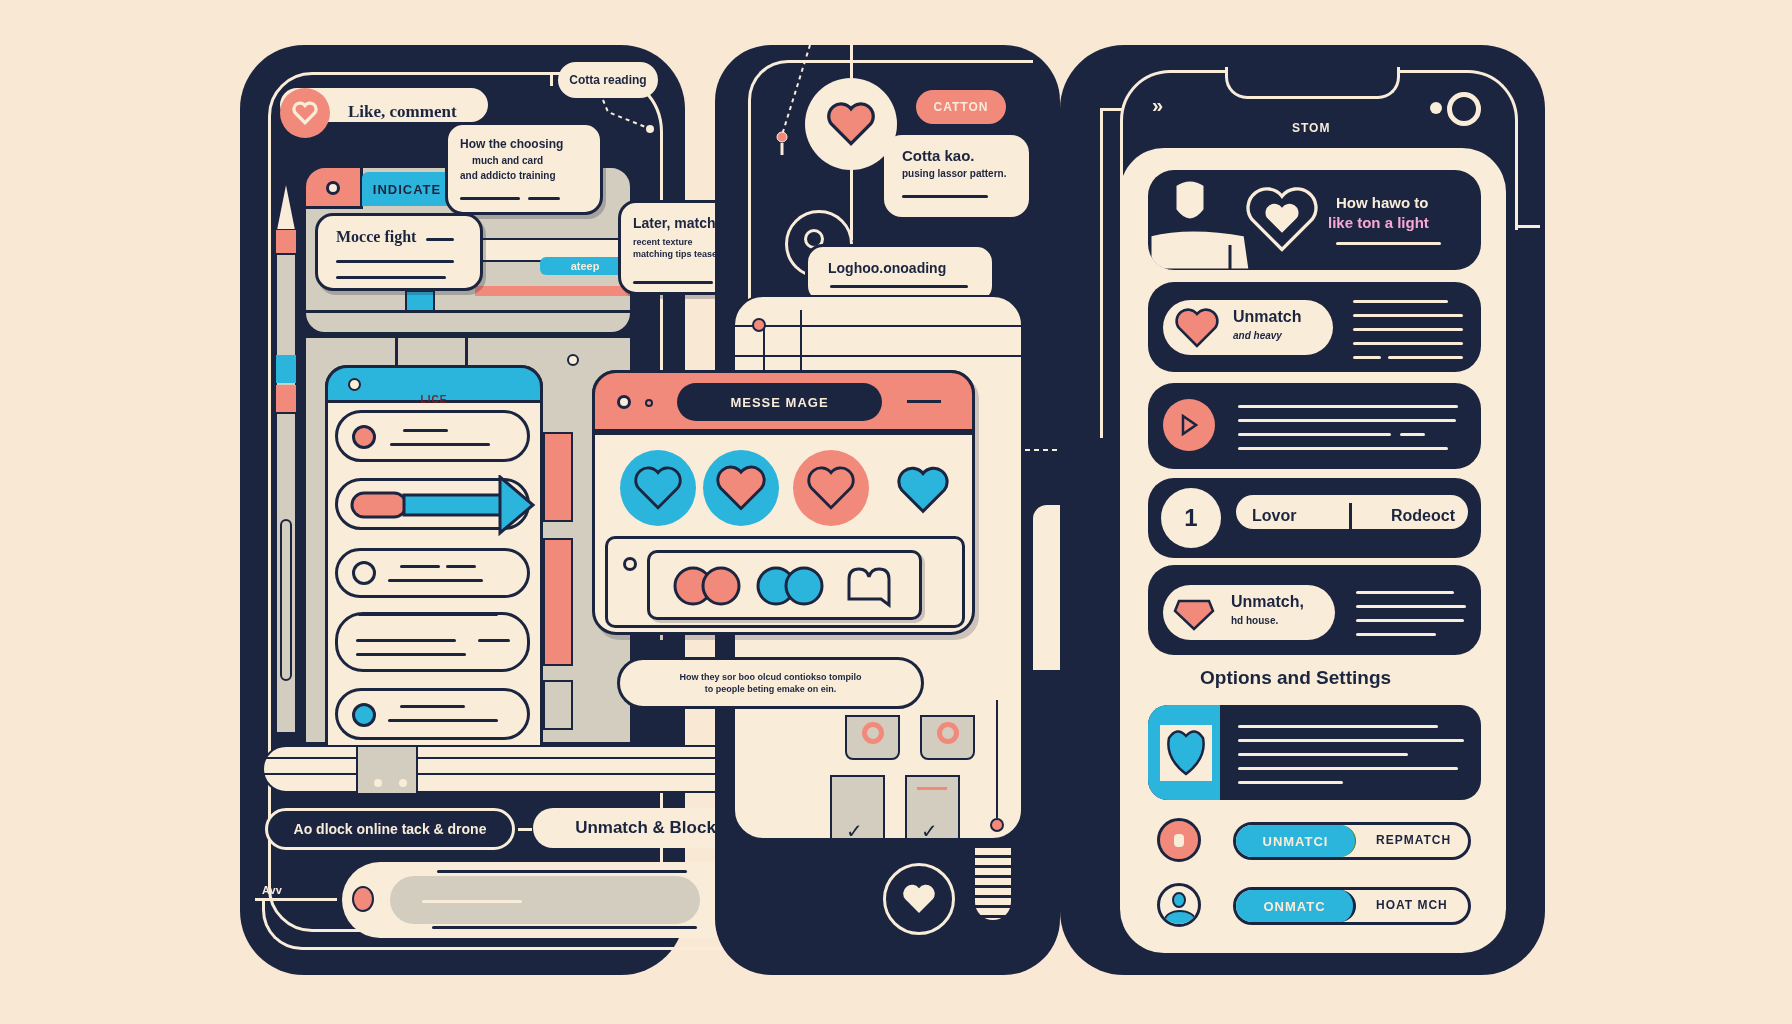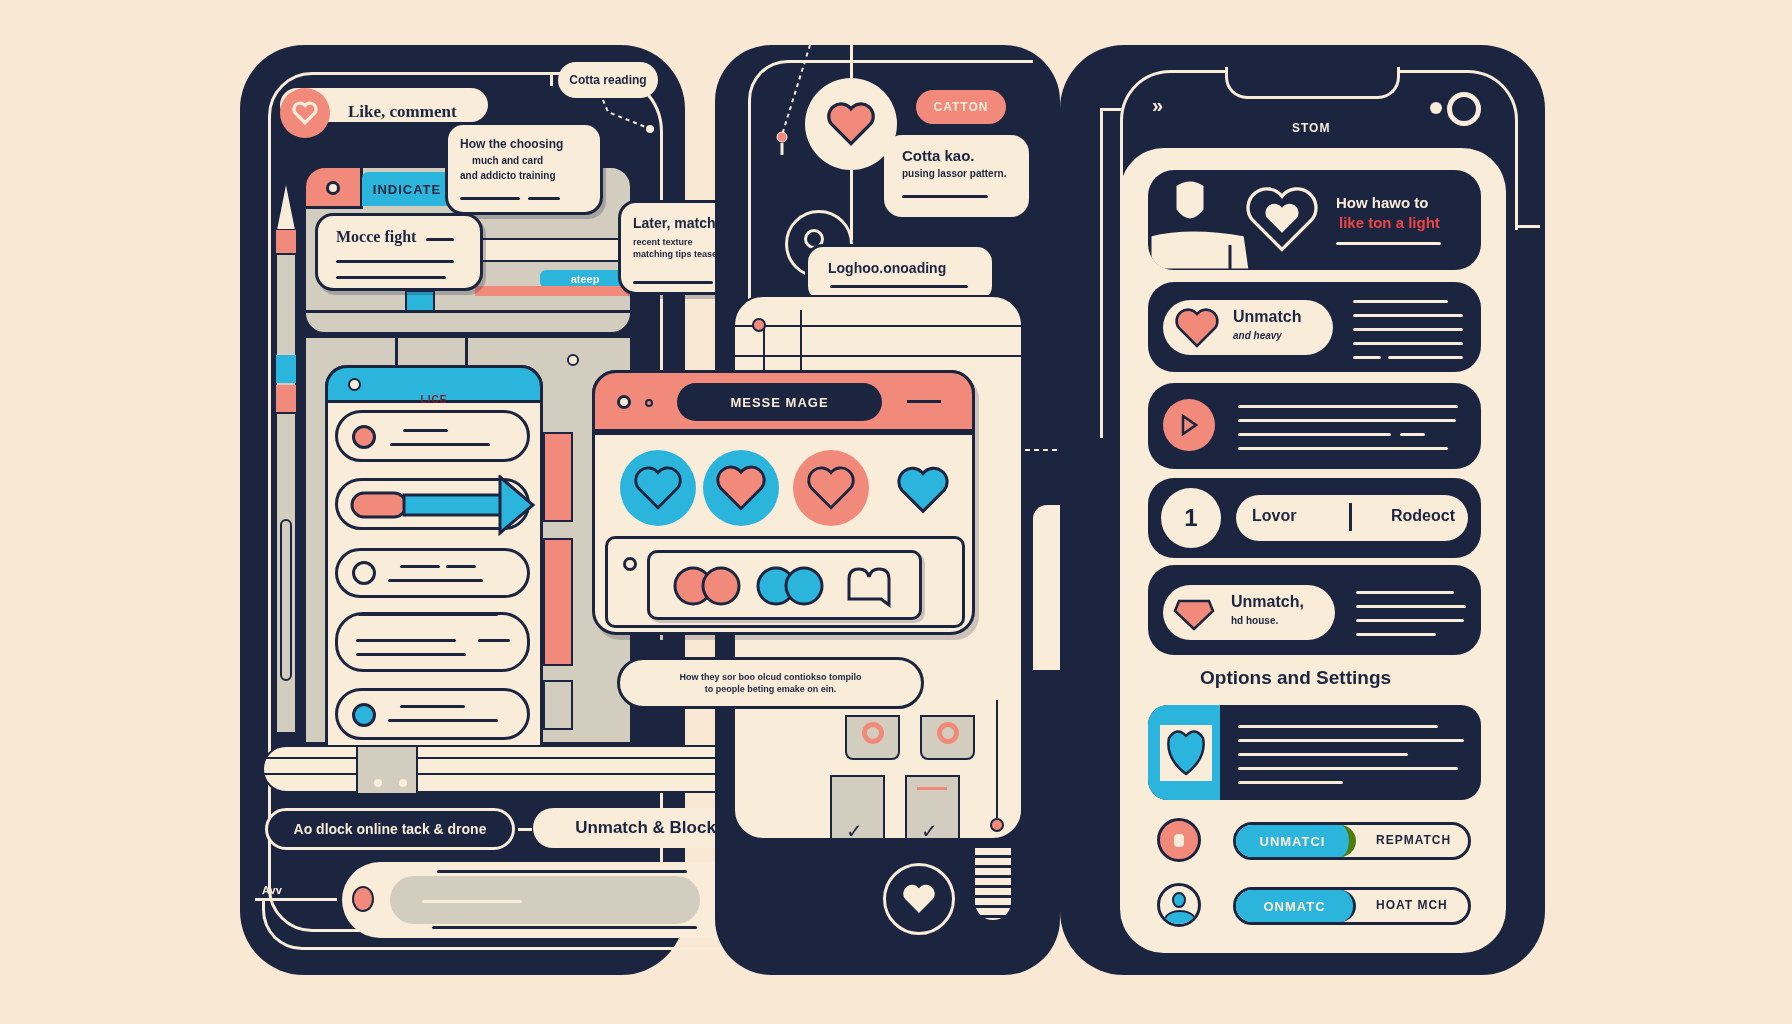--- a/index.html
+++ b/index.html
@@ -57,21 +57,21 @@
 
 <div class="abs grey" style="left:303px;top:165px;width:330px;height:170px;border:3px solid #1c2540;border-radius:22px;"></div>
 <div class="abs coral" style="left:303px;top:165px;width:60px;height:44px;border:3px solid #1c2540;border-top-left-radius:22px;">
   <div class="abs" style="left:20px;top:13px;width:14px;height:14px;border:3px solid #1c2540;border-radius:50%;background:#f9ecd9;"></div>
 </div>
 <div class="abs cyan" style="left:362px;top:172px;width:90px;height:34px;border-radius:6px 6px 0 0;display:flex;align-items:center;justify-content:center;">
   <span class="txt" style="font-size:13px;letter-spacing:1px;color:#1c2540;">INDICATE</span>
 </div>
 
 <div class="abs cream" style="left:480px;top:238px;width:150px;height:24px;border:2px solid #1c2540;"></div>
-<div class="abs cyan" style="left:540px;top:270px;width:90px;height:18px;border-radius:6px 0 0 6px;display:flex;align-items:center;justify-content:center;">
+<div class="abs cyan" style="left:540px;top:257px;width:90px;height:18px;border-radius:6px 0 0 6px;display:flex;align-items:center;justify-content:center;">
   <span class="txt" style="font-size:11px;color:#f9ecd9;">ateep</span>
 </div>
 <div class="abs coral" style="left:475px;top:286px;width:155px;height:10px;"></div>
 <div class="abs cyan" style="left:405px;top:290px;width:30px;height:22px;border:2px solid #1c2540;"></div>
 <div class="dline" style="left:303px;top:310px;width:330px;height:3px;"></div>
 
 <div class="abs" style="left:272px;top:180px;width:28px;height:560px;">
   <svg width="28" height="560">
     <polygon points="14,0 24,50 4,50" fill="#f9ecd9" stroke="#1c2540" stroke-width="2"></polygon>
     <rect x="4" y="50" width="20" height="24" fill="#f28a7c"></rect>
@@ -331,21 +331,21 @@
     <path d="M30 100 L30 80 Q0 80 0 100 Z" fill="#f9ecd9"></path>
     <path d="M0 100 L0 65 Q40 55 95 65 L100 100 Z" fill="#f9ecd9" stroke="#1c2540" stroke-width="3"></path>
     <path d="M25 15 Q40 5 55 15 L55 40 Q40 60 25 40 Z" fill="#f9ecd9" stroke="#1c2540" stroke-width="3"></path>
     <line x1="80" y1="75" x2="80" y2="100" stroke="#1c2540" stroke-width="3"></line>
   </svg>
   <svg class="abs" style="left:94px;top:12px;" width="80" height="75" viewBox="0 0 24 22">
     <path d="M12 20 L3 11 A5 5 0 0 1 12 4 A5 5 0 0 1 21 11 Z" fill="none" stroke="#f9ecd9" stroke-width="1"></path>
     <path d="M12 15 L7.5 10.5 A2.5 2.5 0 0 1 12 7.5 A2.5 2.5 0 0 1 16.5 10.5 Z" fill="#f9ecd9"></path>
   </svg>
   <div class="abs txt" style="left:188px;top:24px;font-size:15px;color:#f9ecd9;">How hawo to</div>
-  <div class="abs txt" style="left:191px;top:44px;font-size:15px;color:#ef4444;">like ton a light</div>
+  <div class="abs txt" style="left:180px;top:44px;font-size:15px;color:#f9a8d4;">like ton a light</div>
   <div class="cbar" style="left:188px;top:72px;width:105px;"></div>
 </div>
 
 <div class="abs navy" style="left:1148px;top:282px;width:333px;height:90px;border-radius:26px;">
   <div class="pill cream" style="left:15px;top:18px;width:170px;height:55px;">
     <svg class="abs" style="left:10px;top:6px;" width="48" height="44" viewBox="0 0 24 22">
         <path d="M12 20 L3 11 A5 5 0 0 1 12 4 A5 5 0 0 1 21 11 Z" fill="#f28a7c" stroke="#1c2540" stroke-width="1.3"></path>
       </svg>
     <div class="abs txt" style="left:70px;top:8px;font-size:16px;">Unmatch</div>
     <div class="abs small" style="left:70px;top:30px;font-size:10px;font-style:italic;">and heavy</div>
@@ -368,21 +368,21 @@
   <div class="cbar" style="left:90px;top:36px;width:218px;"></div>
   <div class="cbar" style="left:90px;top:50px;width:153px;"></div>
   <div class="cbar" style="left:252px;top:50px;width:25px;"></div>
   <div class="cbar" style="left:90px;top:64px;width:210px;"></div>
 </div>
 
 <div class="abs navy" style="left:1148px;top:478px;width:333px;height:80px;border-radius:26px;">
   <div class="abs cream" style="left:13px;top:10px;width:60px;height:60px;border-radius:50%;display:flex;align-items:center;justify-content:center;">
     <span class="txt" style="font-size:24px;">1</span>
   </div>
-  <div class="pill cream" style="left:88px;top:17px;width:232px;height:46px;">
+  <div class="pill cream" style="left:88px;top:17px;width:232px;height:34px;">
     <span class="abs txt" style="left:16px;top:12px;font-size:16px;">Lovor</span>
     <div class="dline" style="left:113px;top:8px;width:3px;height:28px;"></div>
     <span class="abs txt" style="left:155px;top:12px;font-size:16px;">Rodeoct</span>
   </div>
 </div>
 
 <div class="abs navy" style="left:1148px;top:565px;width:333px;height:90px;border-radius:26px;">
   <div class="pill cream" style="left:15px;top:20px;width:172px;height:55px;">
     <svg class="abs" style="left:10px;top:12px;" width="42" height="34">
         <polygon points="6,4 36,4 40,14 21,32 2,14" fill="#f28a7c" stroke="#1c2540" stroke-width="2.5"></polygon>
@@ -410,21 +410,21 @@
   <div class="cbar" style="left:90px;top:34px;width:226px;"></div>
   <div class="cbar" style="left:90px;top:48px;width:170px;"></div>
   <div class="cbar" style="left:90px;top:62px;width:220px;"></div>
   <div class="cbar" style="left:90px;top:76px;width:105px;"></div>
 </div>
 
 <div class="abs coral" style="left:1157px;top:818px;width:44px;height:44px;border:3px solid #1c2540;border-radius:50%;display:flex;align-items:center;justify-content:center;">
   <div style="width:10px;height:13px;border-radius:4px;background:#f9ecd9;"></div>
 </div>
 <div class="pill cream" style="left:1233px;top:822px;width:238px;height:38px;border:3px solid #1c2540;overflow:hidden;">
-  <div class="abs cyan" style="left:0;top:0;width:120px;height:32px;border-right:7px solid #4d7c0f;border-radius:0 16px 16px 0;display:flex;align-items:center;justify-content:center;">
+  <div class="abs cyan" style="left:0;top:0;width:120px;height:32px;border-right:1px solid #4d7c0f;border-radius:0 16px 16px 0;display:flex;align-items:center;justify-content:center;">
     <span class="txt" style="font-size:13px;color:#f9ecd9;letter-spacing:1px;">UNMATCI</span>
   </div>
   <span class="abs txt" style="left:140px;top:8px;font-size:12px;letter-spacing:1px;">REPMATCH</span>
 </div>
 
 <div class="abs cream" style="left:1157px;top:883px;width:44px;height:44px;border:3px solid #1c2540;border-radius:50%;overflow:hidden;">
   <div class="abs" style="left:12px;top:6px;width:14px;height:16px;border:2px solid #1c2540;border-radius:50%;background:#2bb5dc;"></div>
   <div class="abs" style="left:4px;top:24px;width:32px;height:20px;border:2px solid #1c2540;border-radius:50% 50% 0 0;background:#2bb5dc;"></div>
 </div>
 <div class="pill cream" style="left:1233px;top:887px;width:238px;height:38px;border:3px solid #1c2540;overflow:hidden;">

